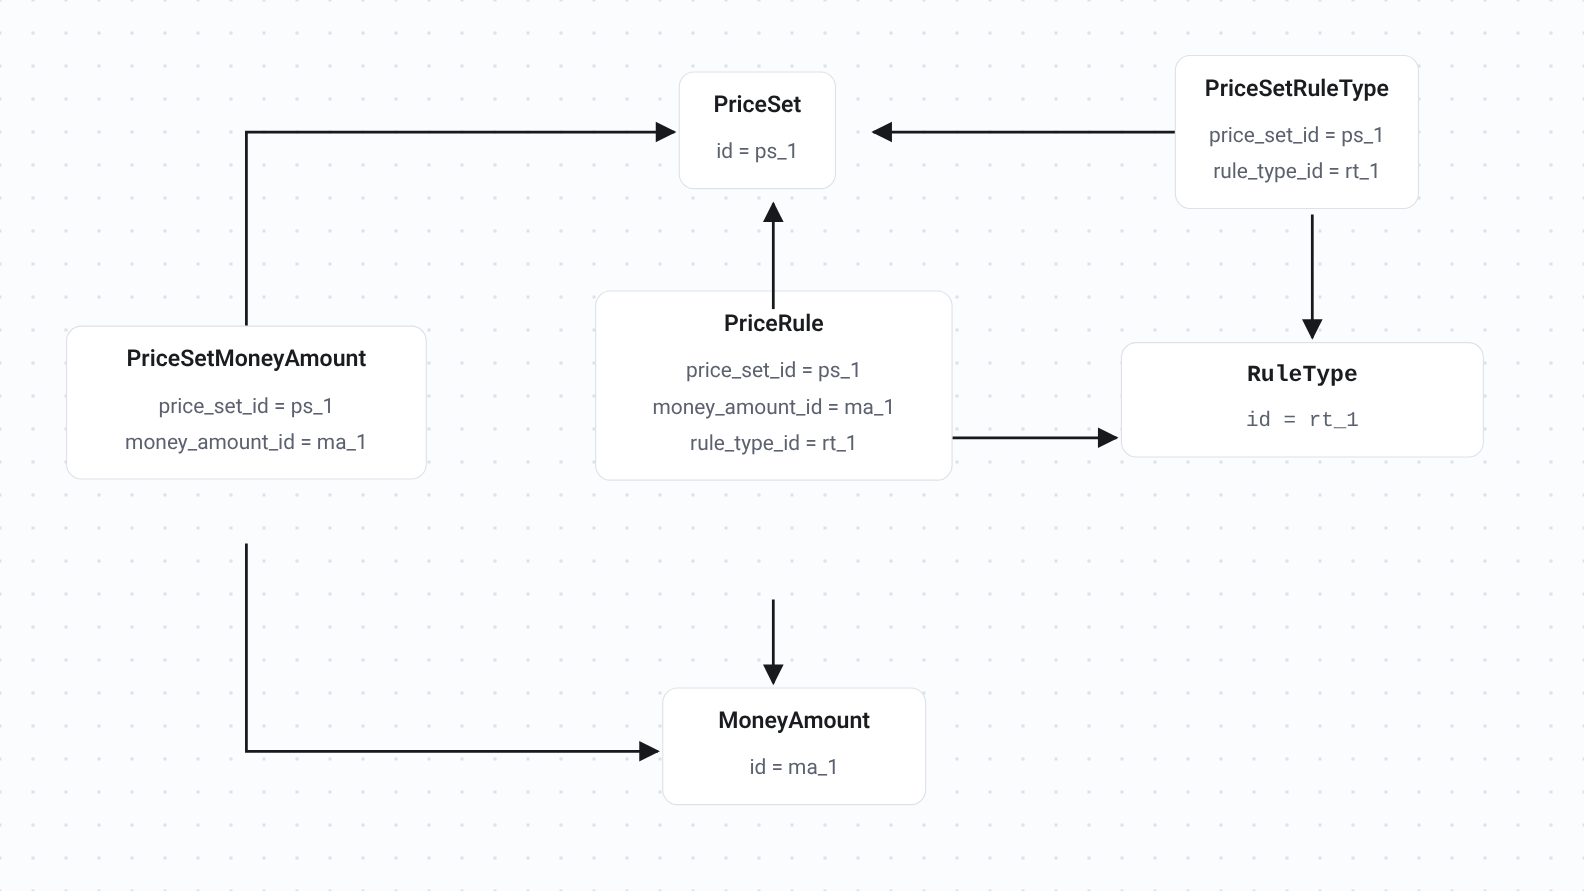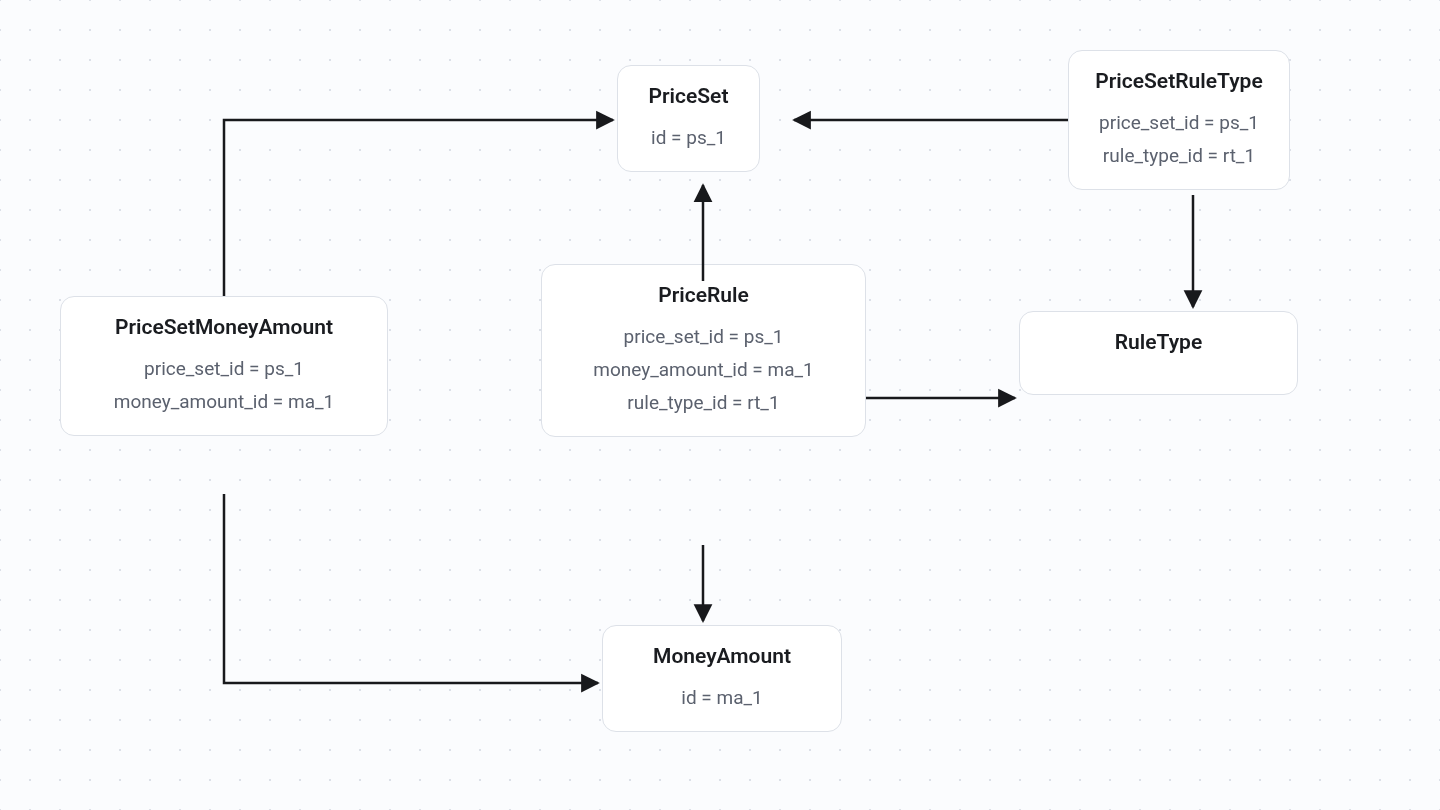--- a/index.html
+++ b/index.html
@@ -87,23 +87,24 @@
 
   <div class="node" style="left:541px; top:264px; width:325px;">
     <div class="node-title">PriceRule</div>
     <div class="node-fields">
       <div class="node-field">price_set_id = ps_1</div>
       <div class="node-field">money_amount_id = ma_1</div>
       <div class="node-field">rule_type_id = rt_1</div>
     </div>
   </div>
 
-  <div class="node" style="left:1019px; top:311px; width:279px;">
+  <div class="node" style="left:1019px; top:311px; width:330px;font-family:Liberation Mono, monospace;">
     <div class="node-title">RuleType</div>
     <div class="node-fields">
+      <div class="node-field">id = rt_1</div>
     </div>
   </div>
 
   <div class="node" style="left:602px; top:625px; width:240px;">
     <div class="node-title">MoneyAmount</div>
     <div class="node-fields">
       <div class="node-field">id = ma_1</div>
     </div>
   </div>
 

